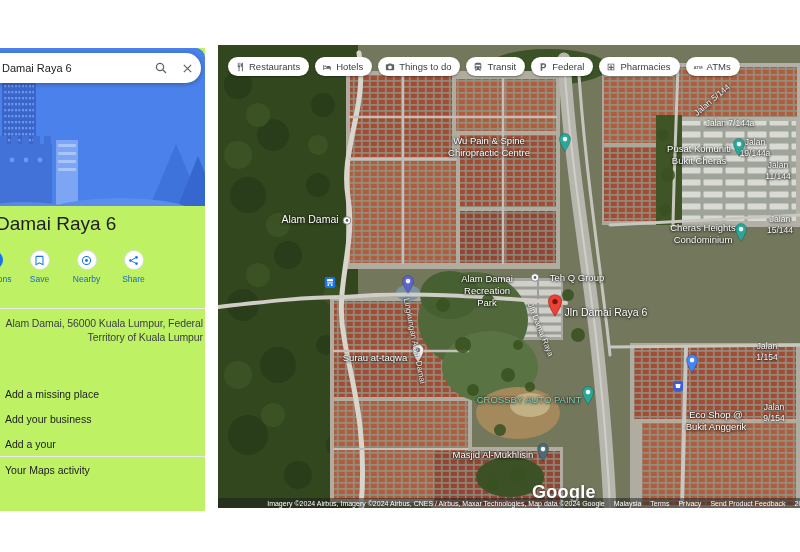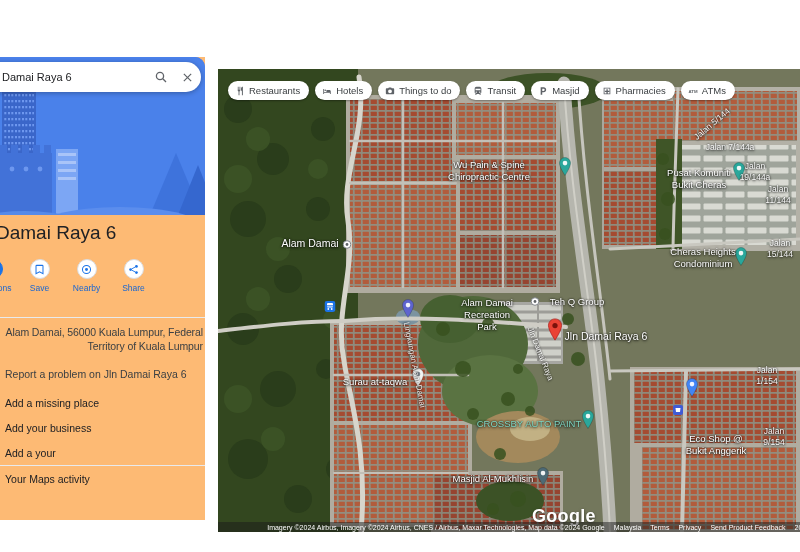--- a/index.html
+++ b/index.html
@@ -1,38 +1,38 @@
 <!DOCTYPE html>
 <html><head>
 <meta charset="utf-8">
 <style>
   html,body{margin:0;padding:0;background:#fff;}
   .app{position:relative;width:800px;height:552px;background:#fff;font-family:"Liberation Sans",sans-serif;overflow:hidden;}
 
   
-  .sidebar{position:absolute;left:0;top:57px;width:205px;height:463px;background:#fdba74;overflow:hidden;}
+  .sidebar{position:absolute;left:0;top:48px;width:205px;height:463px;background:#bef264;overflow:hidden;}
   .illus{position:absolute;top:0;left:0;width:100%;height:158px;background:#4a81ea;border-top-right-radius:10px;overflow:hidden;}
   .searchbox{position:absolute;top:5px;left:-30px;width:231px;height:30px;background:#fff;border-radius:17px;box-shadow:0 1px 5px rgba(0,0,0,.3);display:flex;align-items:center;z-index:6;}
   .search-input{flex:1;border:0;outline:0;font-size:11px;color:#202124;padding:0 0 0 32px;background:transparent;font-family:"Liberation Sans",sans-serif;}
   .sicon{width:27px;display:flex;justify-content:center;align-items:center;cursor:pointer;}
   .place-title{position:absolute;top:165px;left:-4px;font-size:19px;color:#202124;white-space:nowrap;}
   .actions{position:absolute;top:202px;left:-31px;display:flex;width:245px;}
   .action{width:47px;display:flex;flex-direction:column;align-items:center;cursor:pointer;}
   .action-circle{width:20px;height:20px;border-radius:50%;border:1px solid #dadce0;display:flex;align-items:center;justify-content:center;color:#1a73e8;background:#fff;box-sizing:border-box;}
   .action-circle.primary{background:#1a73e8;border-color:#1a73e8;color:#fff;}
   .action-label{margin-top:4px;font-size:8.5px;line-height:1.2;color:#1967d2;text-align:center;}
   .divider{border-top:1px solid #e8eaed;}
   .div1{position:absolute;top:260px;left:0;right:0;}
   .address{position:absolute;top:268px;left:5px;width:198px;font-size:10.5px;line-height:14px;color:#3c4043;letter-spacing:-.1px;text-align:right;}
   .report{position:absolute;top:311px;left:5px;font-size:10.5px;color:#3c4043;cursor:pointer;white-space:nowrap;}
   .place-links{position:absolute;top:333px;left:0;right:0;}
   .place-link{padding:6.5px 0 6.5px 5px;font-size:10.5px;color:#202124;cursor:pointer;white-space:nowrap;}
 
   
-  .map{position:absolute;left:218px;top:69px;width:582px;height:463px;overflow:hidden;background:#14532d;cursor:grab;}
+  .map{position:absolute;left:218px;top:45px;width:582px;height:463px;overflow:hidden;background:#14532d;cursor:grab;}
   .sat{position:absolute;left:0;top:0;}
   .chips{position:absolute;top:12px;left:10px;display:flex;gap:6px;z-index:4;}
   .chip{height:19px;background:#fff;border-radius:10px;display:flex;align-items:center;gap:4px;padding:0 9px 0 7px;font-size:9.5px;color:#3c4043;box-shadow:0 1px 2px rgba(0,0,0,.35);white-space:nowrap;cursor:pointer;}
   .chip svg{width:10px;height:10px;color:#5f6368;}
   .map-label{position:absolute;transform:translate(-50%,-50%);color:#fff;font-size:9.5px;line-height:1.25;text-align:center;white-space:pre-line;text-shadow:0 0 2px rgba(0,0,0,.95),0 1px 3px rgba(0,0,0,.7);z-index:3;pointer-events:none;}
   .street-label{font-size:8.5px;opacity:.95;}
   .road-label{opacity:.85;font-size:8px;}
   .dest-label{font-size:10.5px;}
   .map-pin{position:absolute;transform:translate(-50%,-100%);z-index:2;cursor:pointer;}
   .map-dot{position:absolute;transform:translate(-50%,-50%);z-index:2;cursor:pointer;}
@@ -136,21 +136,20 @@
         </div>
       </div>
 
     <div class="divider div1"></div>
 
     <div class="address">
       <div>Alam Damai, 56000 Kuala Lumpur, Federal</div>
       <div>Territory of Kuala Lumpur</div>
     </div>
 
-    <div class="report">Report a problem on Jln Damai Raya 6</div>
 
     <div class="place-links">
         <div class="place-link">Add a missing place</div>
         <div class="place-link">Add your business</div>
         <div class="place-link">Add a your</div>
         <div class="divider"></div>
         <div class="place-link">Your Maps activity</div>
       </div>
   </div>
 
@@ -313,21 +312,21 @@
             </svg>
           </span>
           <span>Transit</span>
         </div>
         <div class="chip">
           <span style="display: flex;">
             <svg viewBox="0 0 12 12" fill="currentColor">
               <path d="M3.2 1.5v9h1.9V7.6h1.7c1.8 0 3-1.2 3-3.05S8.6 1.5 6.8 1.5H3.2zm1.9 1.7h1.6c.8 0 1.3.5 1.3 1.35S7.5 5.9 6.7 5.9H5.1V3.2z"></path>
             </svg>
           </span>
-          <span>Masjid</span>
+          <span>Federal</span>
         </div>
         <div class="chip">
           <span style="display: flex;">
             <svg viewBox="0 0 12 12" fill="currentColor">
               <path d="M2 2v8h8V2H2zm1 1h6v6H3V3zm2.3.9v1.8H3.5v1.6h1.8v1.8h1.6V7.3h1.8V5.7H6.9V3.9H5.3z"></path>
             </svg>
           </span>
           <span>Pharmacies</span>
         </div>
         <div class="chip">

